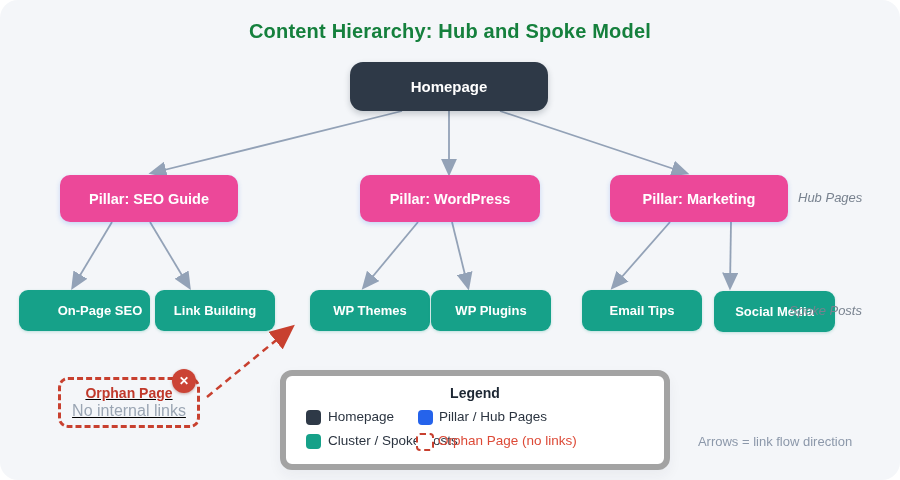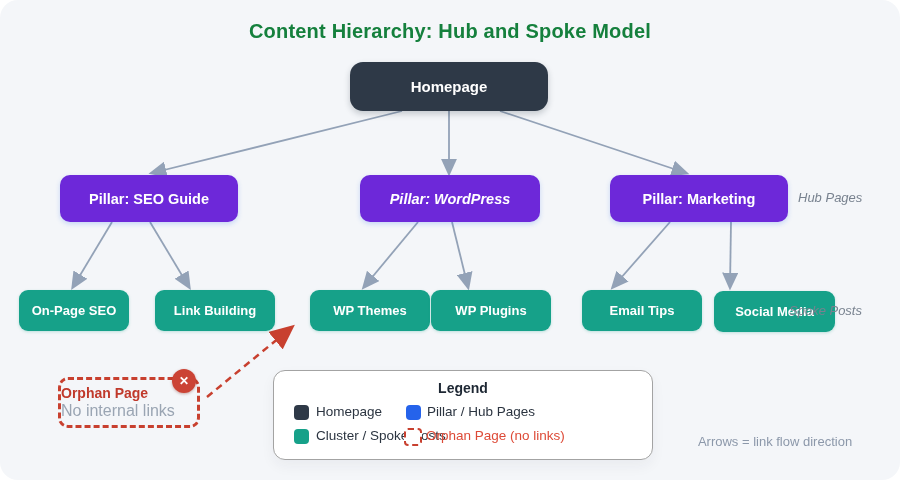--- a/index.html
+++ b/index.html
@@ -15,55 +15,55 @@
   #edges{position:absolute;left:0;top:0;z-index:1;pointer-events:none;}
   .node{
     position:absolute;display:flex;align-items:center;justify-content:center;
     color:#ffffff;font-weight:bold;z-index:2;white-space:nowrap;
   }
   .homepage{
     left:350px;top:62px;width:198px;height:49px;background:#2e3947;
     border-radius:13px;font-size:15px;box-shadow:0 3px 6px rgba(25,35,50,.22);
   }
   .pillar{
-    background:#6d28d9;border-radius:10px;height:47px;top:175px;font-size:14.5px;
+    background:#ec4899;border-radius:10px;height:47px;top:175px;font-size:14.5px;
     box-shadow:0 2px 5px rgba(37,99,235,.22);
   }
   .pillar-1{left:60px;width:178px;}
-  .pillar-2{left:360px;width:180px;font-style:italic;}
+  .pillar-2{left:360px;width:180px;}
   .pillar-3{left:610px;width:178px;}
   .spoke{
     background:#16a189;border-radius:9px;height:41px;top:290px;width:120px;
     font-size:13px;box-shadow:0 1px 3px rgba(22,161,137,.25);
   }
-  .spoke-1{left:19px;width:110px;}
+  .spoke-1{left:19px;width:100px;padding-left:31px;}
   .spoke-2{left:155px;}
   .spoke-3{left:310px;}
   .spoke-4{left:431px;}
   .spoke-5{left:582px;}
   .spoke-6{left:714px;width:121px;top:291px;}
   .side-label{
     position:absolute;font-style:italic;font-size:13px;color:#78828f;z-index:3;white-space:nowrap;
   }
   .hub-label{left:798px;top:190px;}
   .spoke-label{left:789px;top:303px;}
   .orphan{
     position:absolute;left:58px;top:377px;width:136px;height:45px;
-    border:3px dashed #c8402f;border-radius:10px;z-index:2;text-align:left;
+    border:3px dashed #c8402f;border-radius:10px;z-index:2;text-align:center;text-decoration:underline;
   }
   .orphan-title{margin-top:5px;font-size:14px;font-weight:bold;color:#c0392b;}
   .orphan-sub{margin-top:1px;font-size:16px;color:#9aa5b3;}
   .orphan-badge{
     position:absolute;left:172px;top:369px;width:24px;height:24px;border-radius:50%;
     background:#cb4335;color:#ffffff;z-index:3;display:flex;align-items:center;justify-content:center;
     font-size:12px;font-weight:bold;box-shadow:0 1px 3px rgba(120,20,10,.35);
   }
   .legend{
-    position:absolute;left:273px;top:370px;width:378px;height:88px;background:#ffffff;
-    border:1px solid #a3a3a3;border-radius:12px;box-shadow:0 6px 14px rgba(30,40,60,.05);z-index:2;
+    position:absolute;left:280px;top:370px;width:378px;height:88px;background:#ffffff;
+    border:6px solid #a3a3a3;border-radius:12px;box-shadow:0 6px 14px rgba(30,40,60,.05);z-index:2;
   }
   .legend-title{
     position:absolute;top:9px;left:0;width:100%;text-align:center;
     font-size:14px;font-weight:bold;color:#1d2733;
   }
   .sw{position:absolute;width:15px;height:15px;border-radius:4px;}
   .sw-home{left:20px;top:34px;background:#2e3947;}
   .sw-pillar{left:132px;top:34px;background:#2563eb;}
   .sw-spoke{left:20px;top:58px;background:#16a189;}
   .sw-orphan{left:130px;top:57px;width:14px;height:14px;border:2px dashed #c8402f;background:#ffffff;border-radius:4px;z-index:2;}

